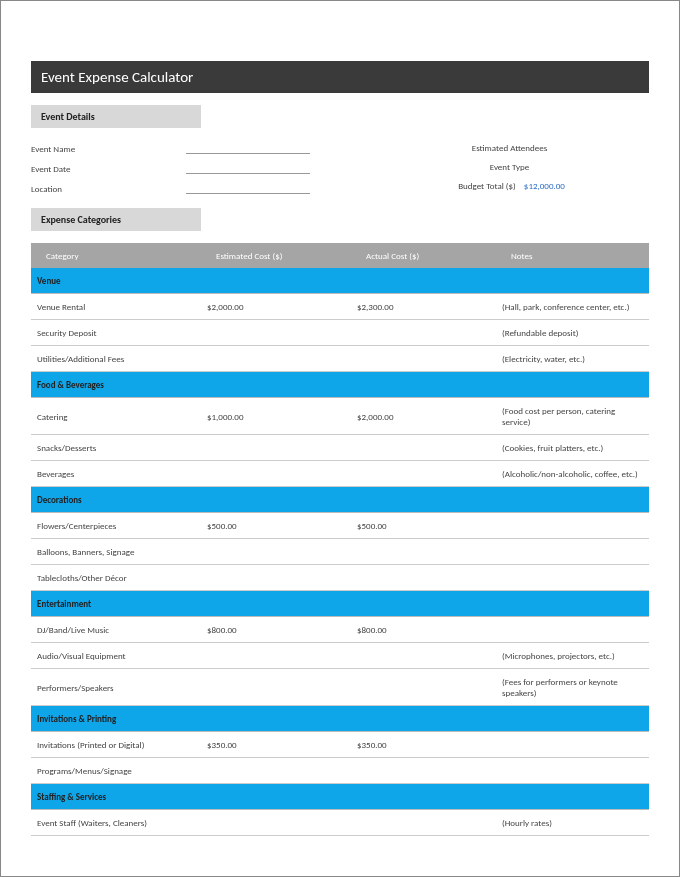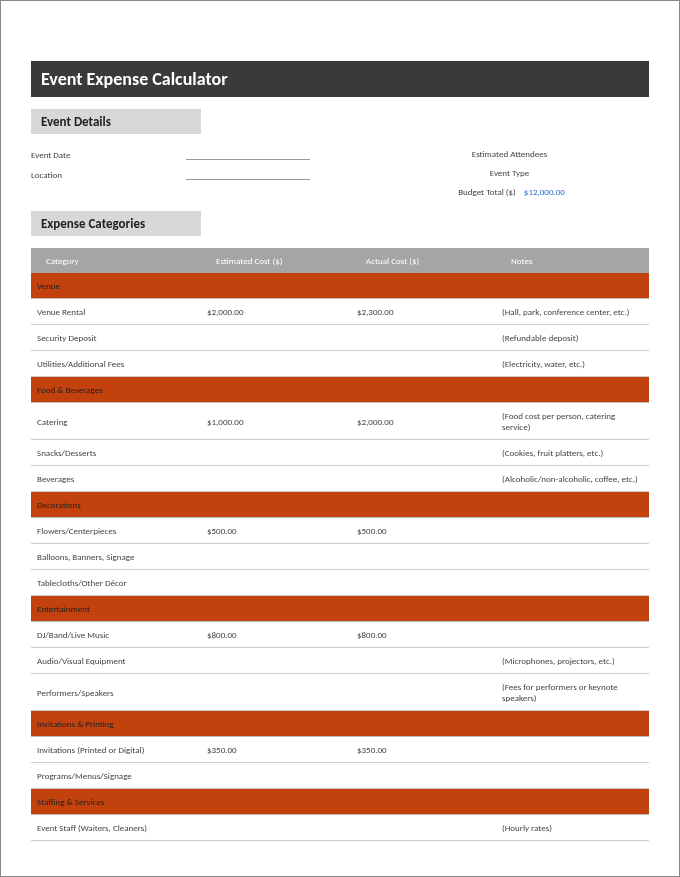--- a/index.html
+++ b/index.html
@@ -15,31 +15,31 @@
     height: 877px;
     border: 1px solid #888;
     margin: 0 auto;
     padding: 30px 30px;
     background: #fff;
     position: relative;
   }
   .title-bar {
     background: #3a3a3a;
     color: #fff;
-    font-size: 18px;
-    font-weight: bold;
+    font-size: 15px;
+    font-weight: normal;
     padding: 7px 10px;
     margin-top: 30px;
     margin-bottom: 12px;
   }
   .section-label {
     display: inline-block;
     background: #d8d8d8;
     font-weight: bold;
-    font-size: 13px;
+    font-size: 10px;
     color: #222;
     padding: 5px 10px;
     width: 170px;
     margin-bottom: 10px;
   }
   .details {
     display: flex;
     margin-bottom: 10px;
   }
   .details-col {
@@ -93,41 +93,45 @@
     padding: 7px 15px;
   }
   table.expenses td {
     font-size: 9px;
     color: #444;
     padding: 7px 6px;
     border-bottom: 1px solid #ccc;
     vertical-align: middle;
   }
   tr.subhead td {
-    background: #c2410c;
-    font-weight: normal;
+    background: #0ea5e9;
+    font-weight: bold;
     color: #222;
     border-bottom: 1px solid #bbb;
   }
   .col-cat { width: 170px; }
   .col-est { width: 150px; margin-top: 17px; }
   .col-act { width: 145px; }
   .col-notes { }
 </style>
 </head>
 <body>
 
 <div class="page">
 
   <div class="title-bar">Event Expense Calculator</div>
 
   <div class="section-label">Event Details</div>
 
   <div class="details">
     <div class="details-col" id="details-left">
+        <div class="detail-row">
+          <div class="detail-label">Event Name</div>
+          <div class="detail-field"></div>
+        </div>
         <div class="detail-row">
           <div class="detail-label">Event Date</div>
           <div class="detail-field"></div>
         </div>
         <div class="detail-row">
           <div class="detail-label">Location</div>
           <div class="detail-field"></div>
         </div>
       </div>
     <div class="details-col right" id="details-right">

